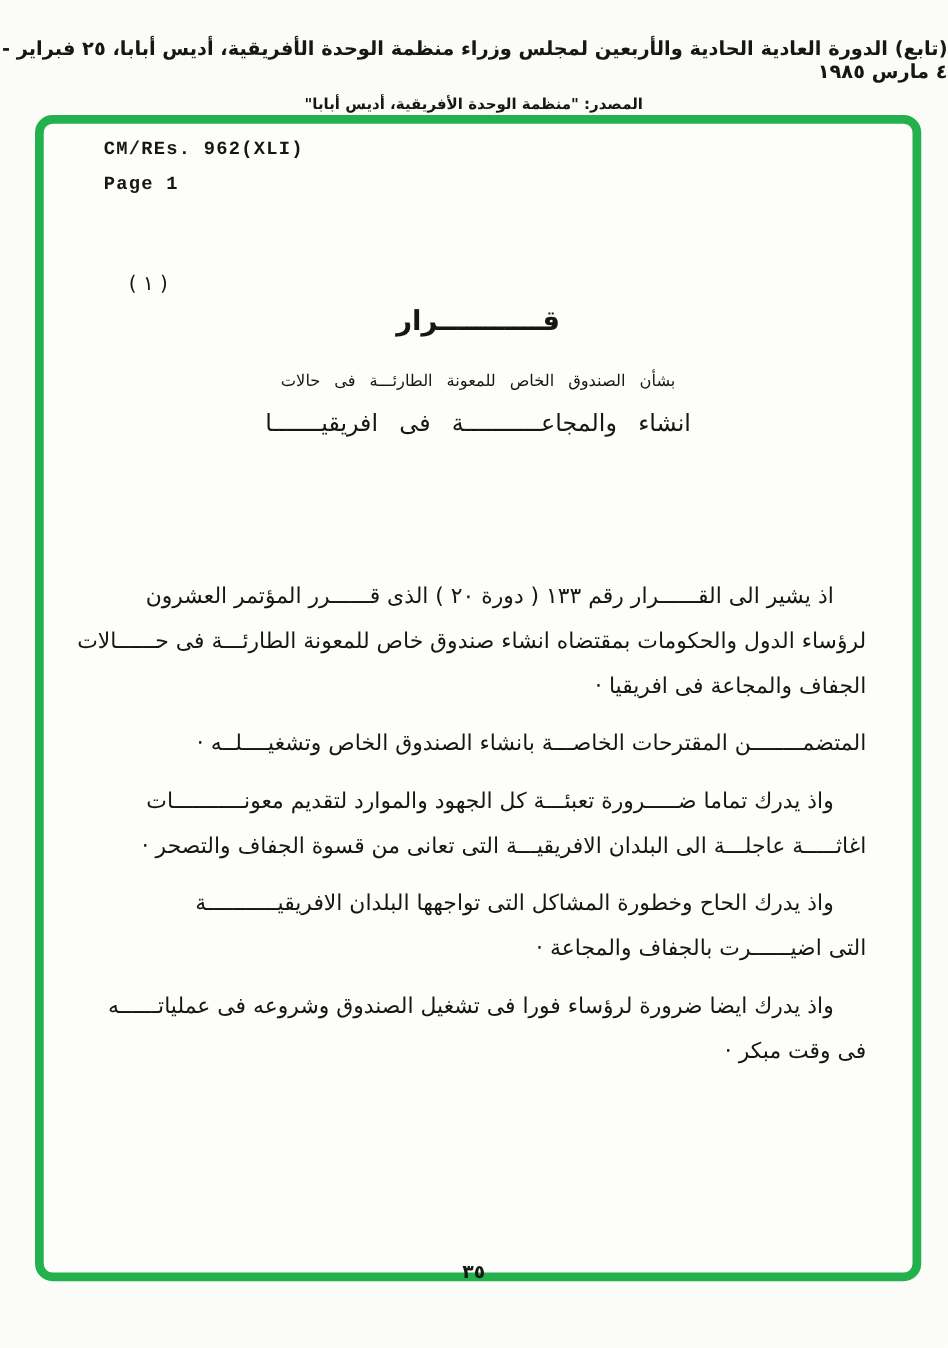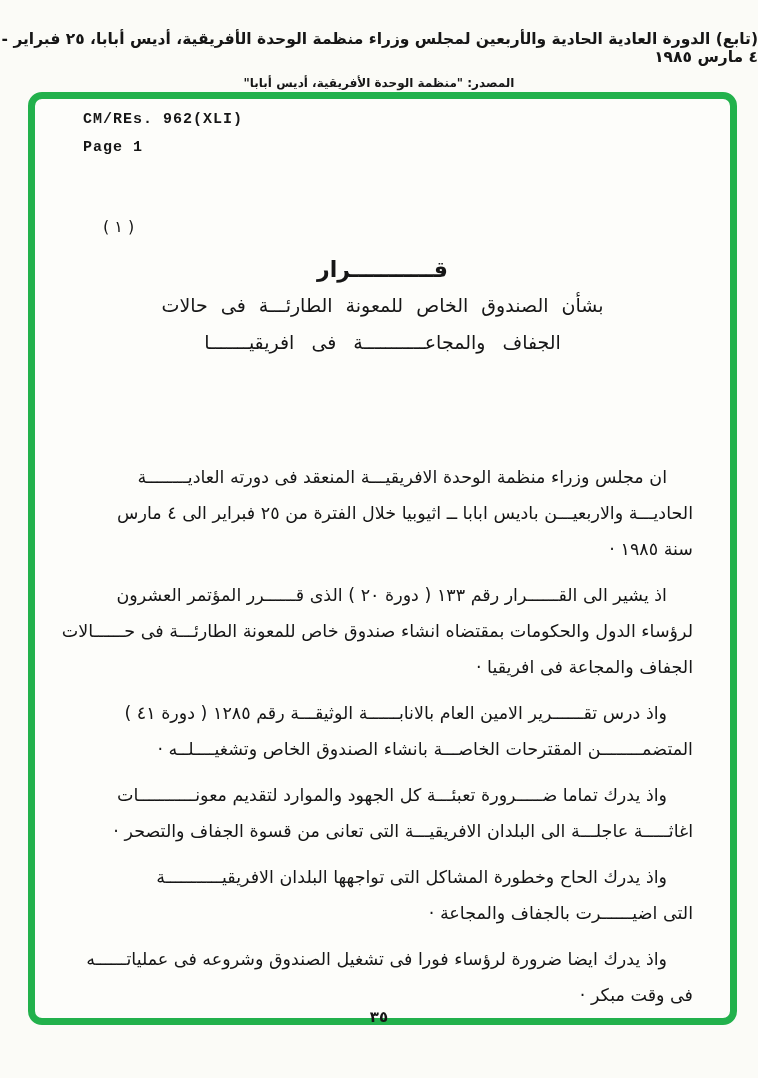--- a/index.html
+++ b/index.html
@@ -36,22 +36,22 @@
     direction: ltr; text-align: left;
   }
   .doc-ref .page-label { display: block; margin-top: 11px; }
 
   
   .title-block { position: absolute; top: 118px; left: 0; right: 0; direction: rtl; }
   .item-number {
     position: absolute; left: 68px; top: 0;
     direction: ltr; font-size: 16px; letter-spacing: 2px;
   }
-  .res-title  { text-align: center; margin-top: 40px; font-size: 22px; font-weight: bold; }
-  .subject1   { text-align: center; margin-top: 12px; font-size: 19px; word-spacing: 7px; }
+  .res-title  { text-align: center; margin-top: 28px; font-size: 22px; font-weight: bold; }
+  .subject1   { text-align: center; margin-top: 28px; font-size: 13px; word-spacing: 7px; }
   .subject2   { text-align: center; margin-top: 15px; font-size: 19px; word-spacing: 11px; }
   .separator  { text-align: center; margin-top: 20px; font-size: 18px; font-weight: bold; }
 
   
   .doc-body {
     position: absolute;
     top: 360px; right: 37px; left: 34px;
     direction: rtl; text-align: right;
     font-size: 17.5px;
   }
@@ -77,37 +77,31 @@
 
   <div class="doc-ref">
     <span>CM/REs. 962(XLI)</span>
     <span class="page-label">Page 1</span>
   </div>
 
   <div class="title-block">
     <div class="item-number">( ١ )</div>
     <div class="res-title">قـــــــــــرار</div>
     <div class="subject1">بشأن الصندوق   الخاص   للمعونة الطارئـــة فى حالات</div>
-    <div class="subject2">الجفاف   والمجاعـــــــــــة فى افريقيـــــــا</div>
+    <div class="subject2">انشاء   والمجاعـــــــــــة فى افريقيـــــــا</div>
   </div>
 
   <div class="doc-body">
 
-  <p class="para">
-        <span class="line first">ان مجلس وزراء منظمة الوحدة الافريقيـــة المنعقد فى  دورته العاديــــــــة</span>
-        <span class="line">الحاديـــة والاربعيـــن باديس ابابا ــ اثيوبيا خلال الفترة من ٢٥ فبراير الى ٤ مارس</span>
-        <span class="line">سنة ١٩٨٥ ·</span>
-      </p>
       <p class="para">
         <span class="line first">اذ يشير الى القــــــرار رقم ١٣٣ ( دورة ٢٠ ) الذى   قــــــرر المؤتمر العشرون</span>
         <span class="line">لرؤساء الدول   والحكومات بمقتضاه انشاء صندوق خاص للمعونة الطارئـــة فى حــــــالات</span>
         <span class="line">الجفاف والمجاعة فى افريقيا ·</span>
       </p>
       <p class="para">
-        <span class="line first">واذ درس تقــــــرير الامين العام بالانابــــــة الوثيقـــة رقم ١٢٨٥ ( دورة ٤١ )</span>
         <span class="line">المتضمــــــــن المقترحات الخاصـــة بانشاء الصندوق الخاص وتشغيــــلــه ·</span>
       </p>
       <p class="para">
         <span class="line first">واذ يدرك تماما ضـــــرورة تعبئـــة كل الجهود والموارد لتقديم معونـــــــــــات</span>
         <span class="line">اغاثـــــة عاجلـــة الى البلدان الافريقيـــة التى تعانى  من قسوة الجفاف  والتصحر ·</span>
       </p>
       <p class="para">
         <span class="line first">واذ يدرك الحاح  وخطورة المشاكل التى تواجهها البلدان الافريقيـــــــــــة</span>
         <span class="line">التى اضيــــــرت بالجفاف  والمجاعة ·</span>
       </p>

